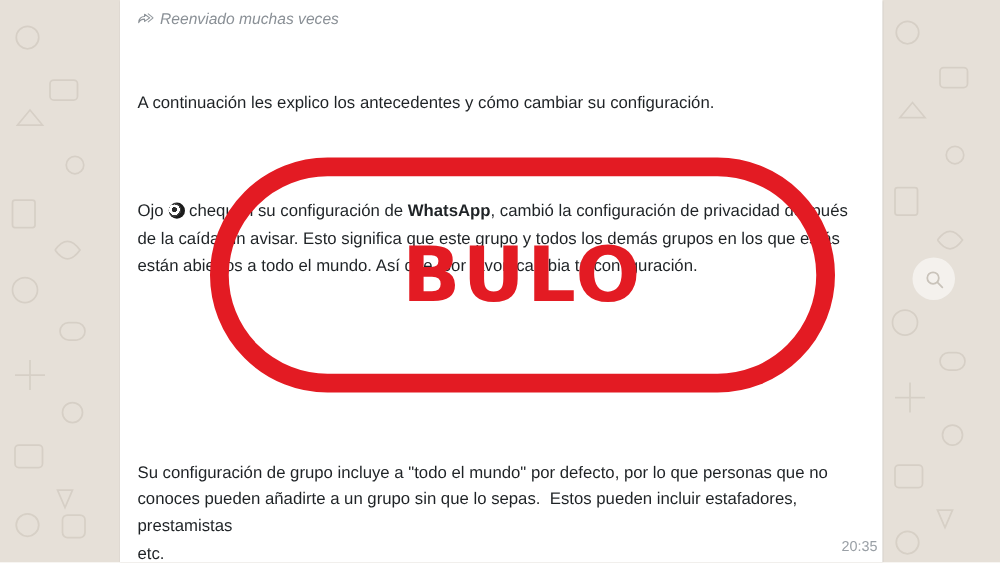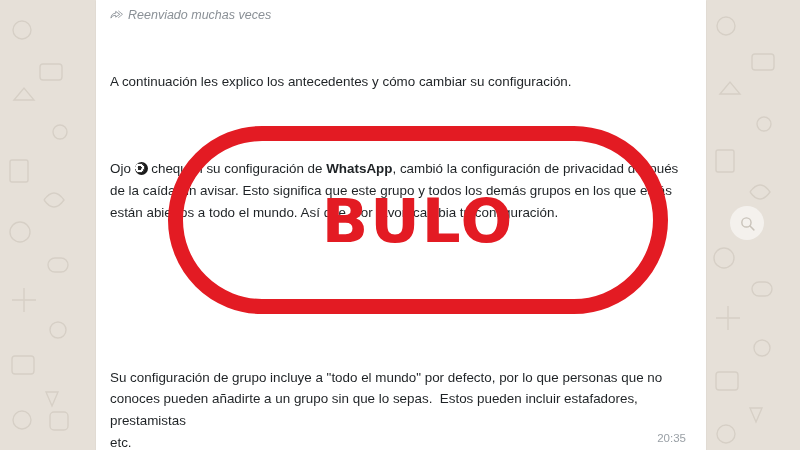--- a/index.html
+++ b/index.html
@@ -73,21 +73,21 @@
     display: inline-block;
     width: 13px;
     height: 13px;
     border-radius: 50%;
     background: radial-gradient(circle at 35% 45%, #2b2b2b 0 2.0px, #ffffff 2.1px 4.2px, #3a3a3a 4.3px 5.4px, #1b1b1b 5.5px 100%);
     vertical-align: -2px;
   }
 
   .timestamp {
     position: absolute;
-    right: 20px;
+    right: 4px;
     bottom: 6px;
     font-size: 11.5px;
     color: #9aa0a6;
   }
 
   
   .search-circle {
     position: absolute;
     right: 36px;
     top: 206px;

